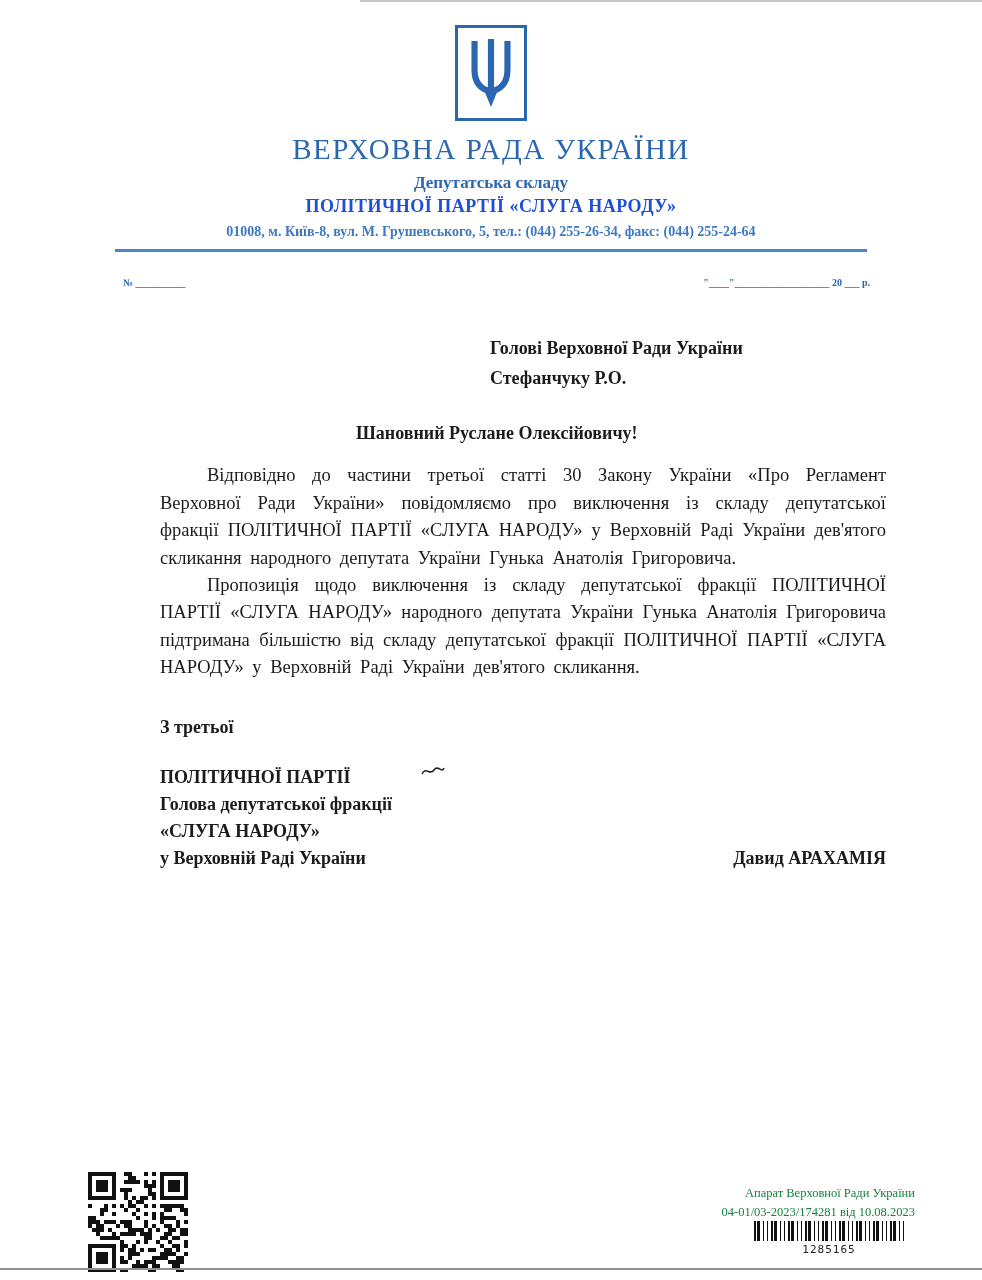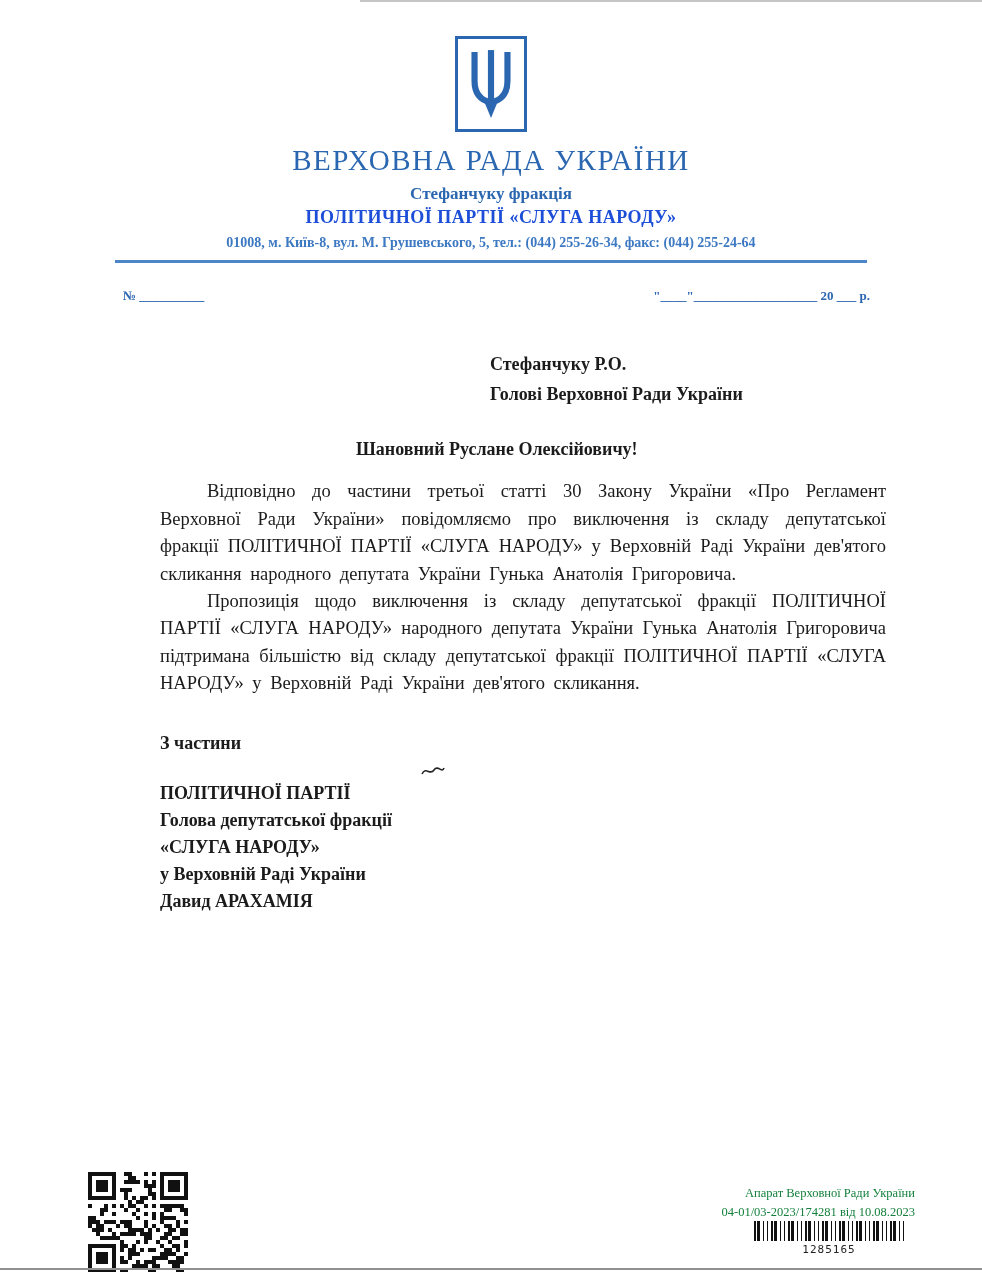--- a/index.html
+++ b/index.html
@@ -2,53 +2,53 @@
 <html><head>
 <meta charset="utf-8">
 <style>
   html,body { margin:0; padding:0; background:#ffffff; }
   .page {
     position:relative; width:982px; height:1280px; margin:0 auto;
     background:#ffffff; overflow:hidden;
     font-family:"Liberation Serif", serif; color:#1b1b1b;
   }
   
-  .letterhead { text-align:center; padding-top:36px; }
+  .letterhead { text-align:center; padding-top:25px; }
   .emblem-box {
     width:72px; height:96px; margin:0 auto; box-sizing:border-box;
     border:3px solid #2b67b0; display:flex; align-items:center; justify-content:center;
   }
   .vr-title {
     margin-top:12px; font-size:29px; color:#2b67b0;
     letter-spacing:1.5px; font-weight:normal;
   }
   .faction1 { color:#2b67b0; font-weight:bold; font-size:17px; margin-top:7px; }
   .faction2 { color:#1d4ed8; font-weight:bold; font-size:18px; margin-top:3px; letter-spacing:.5px; }
   .address  { color:#3d79c2; font-size:14px; margin-top:7px; font-weight:bold; }
   .rule { width:752px; height:3px; background:#4c86c6; margin:9px auto 0; }
 
   
   .ref-row {
     display:flex; justify-content:space-between;
     margin:25px 112px 0 123px;
-    color:#2b67b0; font-weight:bold; font-size:13px;
+    color:#2b67b0; font-weight:bold; font-size:10px;
   }
 
   
   .recipient { margin:46px 0 0 490px; font-weight:bold; font-size:18px; line-height:1.65; }
   .salutation { margin:30px 4px 0 356px; font-weight:bold; font-size:18px; }
   .body-par {
     width:726px; margin:18px 0 0 160px;
     text-align:justify; font-size:18.5px; line-height:1.48;
     text-indent:47px; word-spacing:4px;
   }
   .body-par + .body-par { margin-top:0; }
   .closing { margin:36px 0 0 160px; font-weight:bold; font-size:18px; }
   .sig-block { margin:26px 0 0 160px; font-weight:bold; font-size:18px; line-height:1.5; width:726px; }
-  .sig-row { display:flex; justify-content:space-between; align-items:baseline;flex-direction:column; }
+  .sig-row { display:flex; justify-content:space-between; align-items:baseline; }
 
   .signature-mark { position:absolute; left:420px; top:764px; }
 
   
   .qr { position:absolute; left:88px; top:1172px; width:100px; height:100px; }
   .stamp {
     position:absolute; right:67px; top:1184px;
     text-align:right; font-size:12.5px; line-height:1.55; color:#15803d;
   }
   .barcode-wrap { position:absolute; left:744px; top:1221px; width:170px; text-align:center; }
@@ -76,42 +76,42 @@
       <svg width="46" height="72" viewBox="0 0 44 70">
         <g fill="none" stroke="#2b67b0" stroke-width="6">
           <path d="M6,4 V32 C6,45 13,51 22,53"></path>
           <path d="M38,4 V32 C38,45 31,51 22,53"></path>
           <path d="M22,2 V53"></path>
         </g>
         <path d="M15,51 L22,68 L29,51 Z" fill="#2b67b0"></path>
       </svg>
     </div>
     <div class="vr-title">ВЕРХОВНА РАДА УКРАЇНИ</div>
-    <div class="faction1">Стефанчуку фракція</div>
+    <div class="faction1">Депутатська складу</div>
     <div class="faction2">ПОЛІТИЧНОЇ ПАРТІЇ «СЛУГА НАРОДУ»</div>
     <div class="address">01008,  м. Київ-8,  вул.  М. Грушевського, 5,  тел.: (044) 255-26-34, факс: (044) 255-24-64</div>
     <div class="rule"></div>
   </div>
 
   <div class="ref-row">
     <span>№ __________</span>
     <span>"____"___________________ 20 ___ р.</span>
   </div>
 
   <div class="recipient">
+    <div>Голові Верховної Ради України</div>
     <div>Стефанчуку Р.О.</div>
-    <div>Голові Верховної Ради України</div>
   </div>
 
   <div class="salutation">Шановний Руслане Олексійовичу!</div>
 
   <div class="body-par">Відповідно до частини третьої статті 30 Закону України «Про Регламент Верховної Ради України» повідомляємо про виключення із складу депутатської фракції ПОЛІТИЧНОЇ ПАРТІЇ «СЛУГА НАРОДУ» у Верховній Раді України дев'ятого скликання народного депутата України Гунька Анатолія Григоровича.</div>
   <div class="body-par">Пропозиція щодо виключення із складу депутатської фракції ПОЛІТИЧНОЇ ПАРТІЇ «СЛУГА НАРОДУ» народного депутата України Гунька Анатолія Григоровича підтримана більшістю від складу депутатської фракції ПОЛІТИЧНОЇ ПАРТІЇ «СЛУГА НАРОДУ» у Верховній Раді України дев'ятого скликання.</div>
 
-  <div class="closing">З частини</div>
+  <div class="closing">З третьої</div>
 
   <div class="sig-block">
     <div>ПОЛІТИЧНОЇ ПАРТІЇ</div>
     <div>Голова депутатської фракції</div>
     <div>«СЛУГА НАРОДУ»</div>
     <div class="sig-row">
       <span>у Верховній Раді України</span>
       <span>Давид АРАХАМІЯ</span>
     </div>
   </div>

